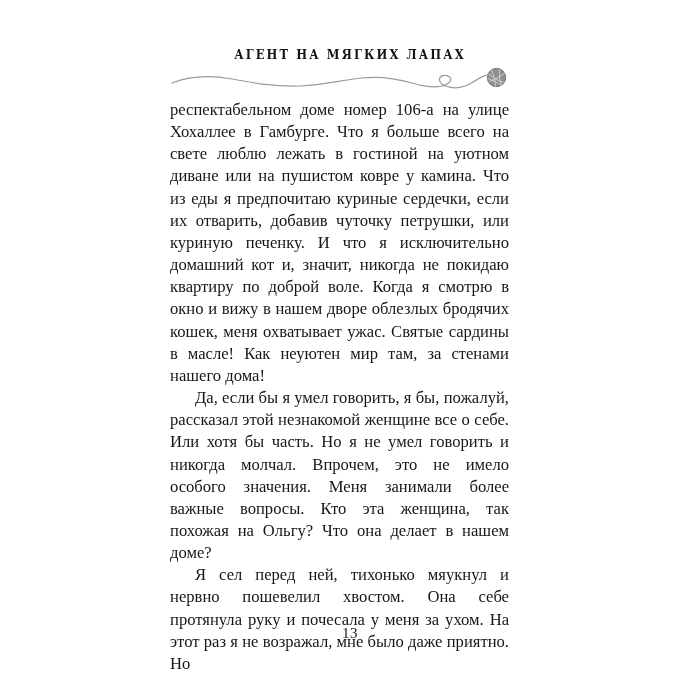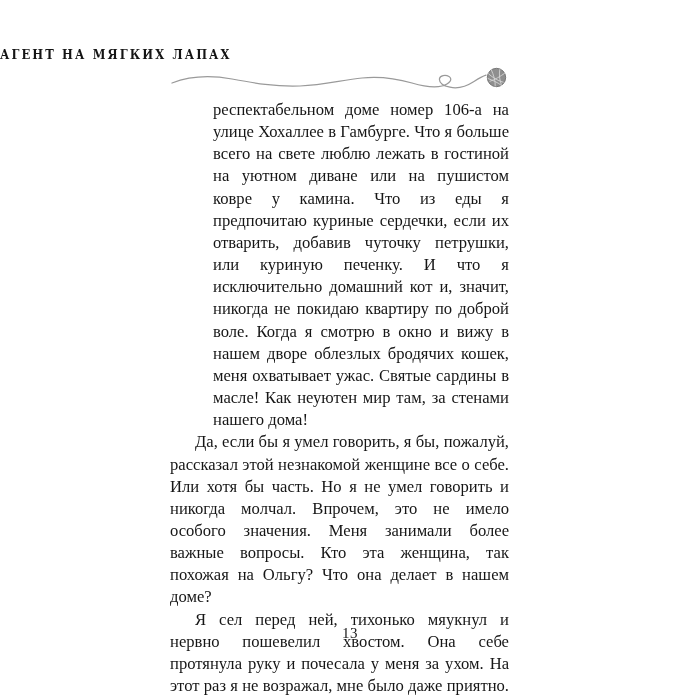--- a/index.html
+++ b/index.html
@@ -21,21 +21,21 @@
     height: 700px;
     background: #ffffff;
   }
 
   
   #running-head {
     position: absolute;
     left: 0;
     top: 44px;
     width: 700px;
-    text-align: left;
+    text-align: center;
   }
   #running-head-title {
     display: inline-block;
     font-family: "DejaVu Serif", "Liberation Serif", serif;
     font-size: 11.5px;
     font-weight: 700;
     letter-spacing: 2.1px;
     color: #141414;
     text-transform: uppercase;
     white-space: nowrap;
@@ -69,21 +69,20 @@
     line-height: 22.15px;
     text-align: justify;
     text-justify: inter-word;
     text-indent: 25px;
     color: #161616;
     hyphens: manual;
     -webkit-hyphens: manual;
   }
   .para.first {
     text-indent: 0;
-    margin-left: 43px;
   }
 
   
   #folio {
     position: absolute;
     left: 0;
     top: 624px;
     width: 700px;
     text-align: center;
   }

